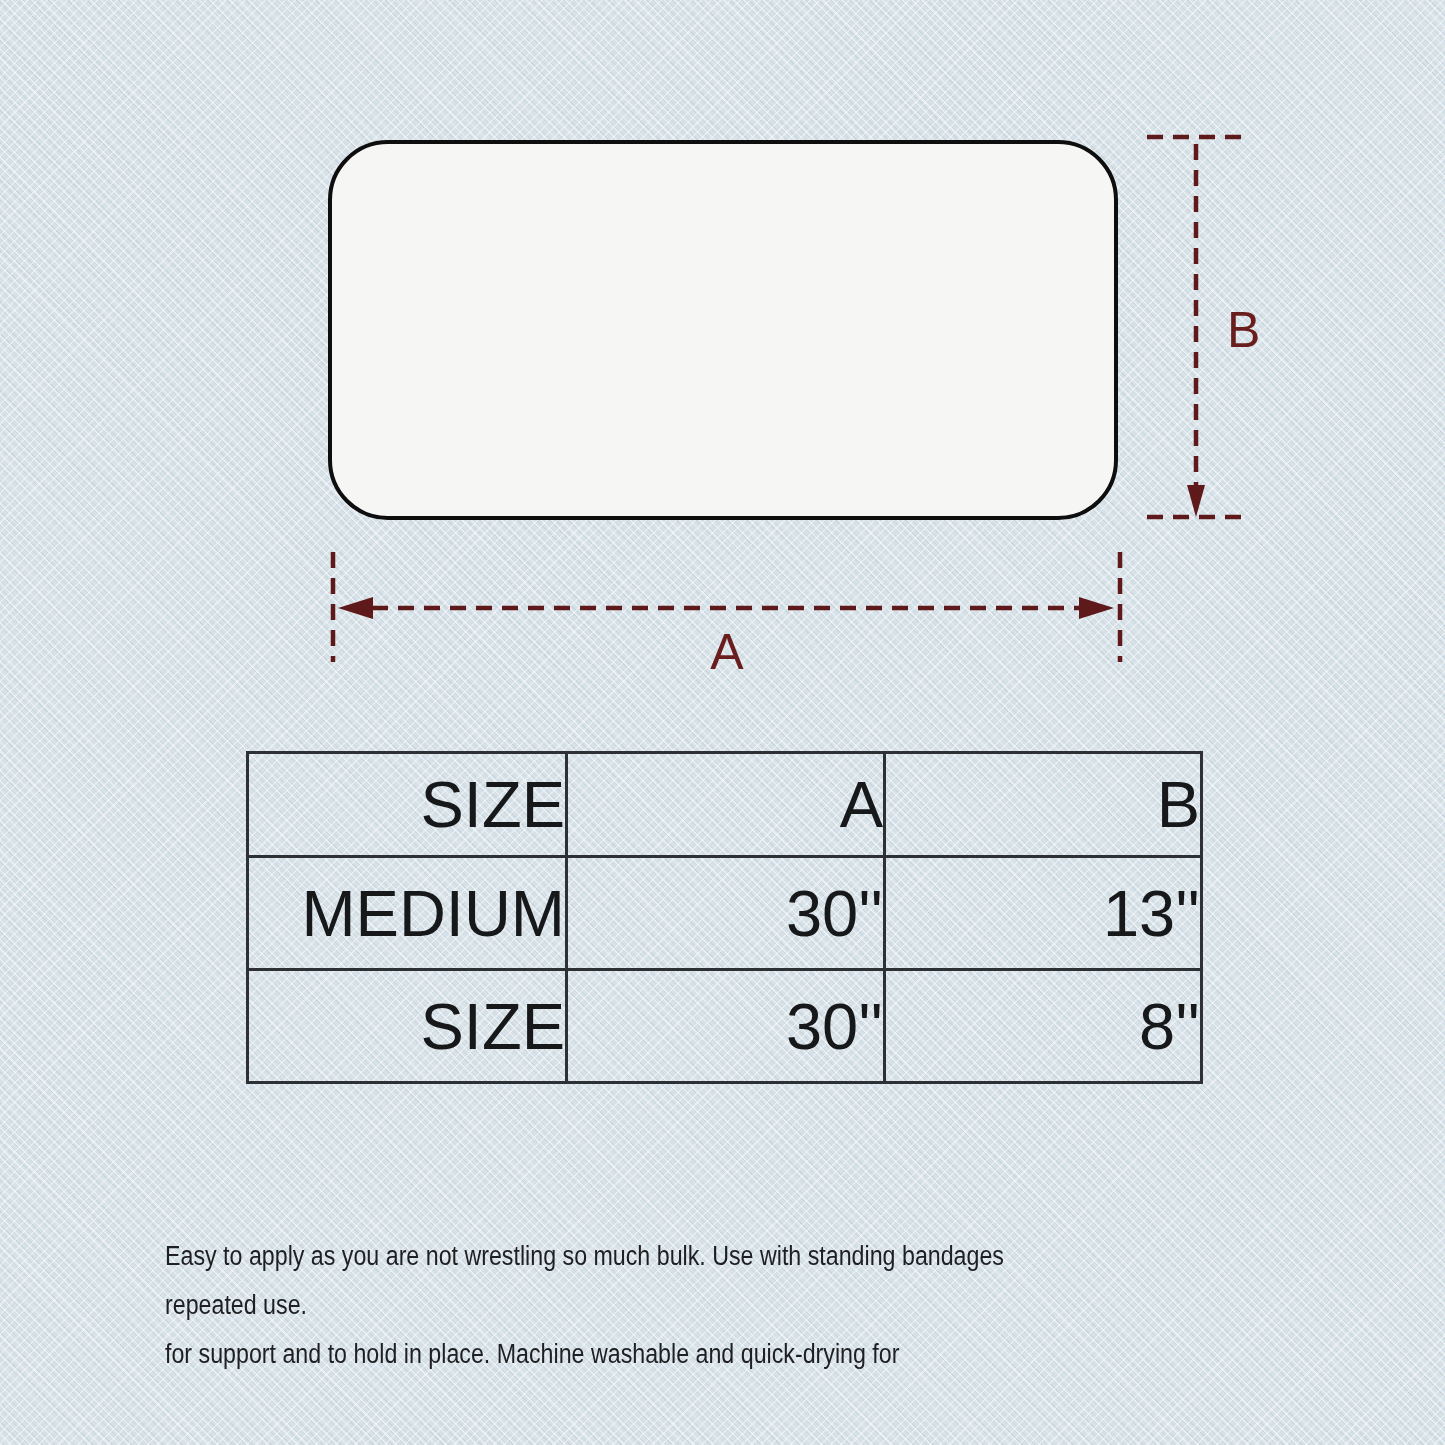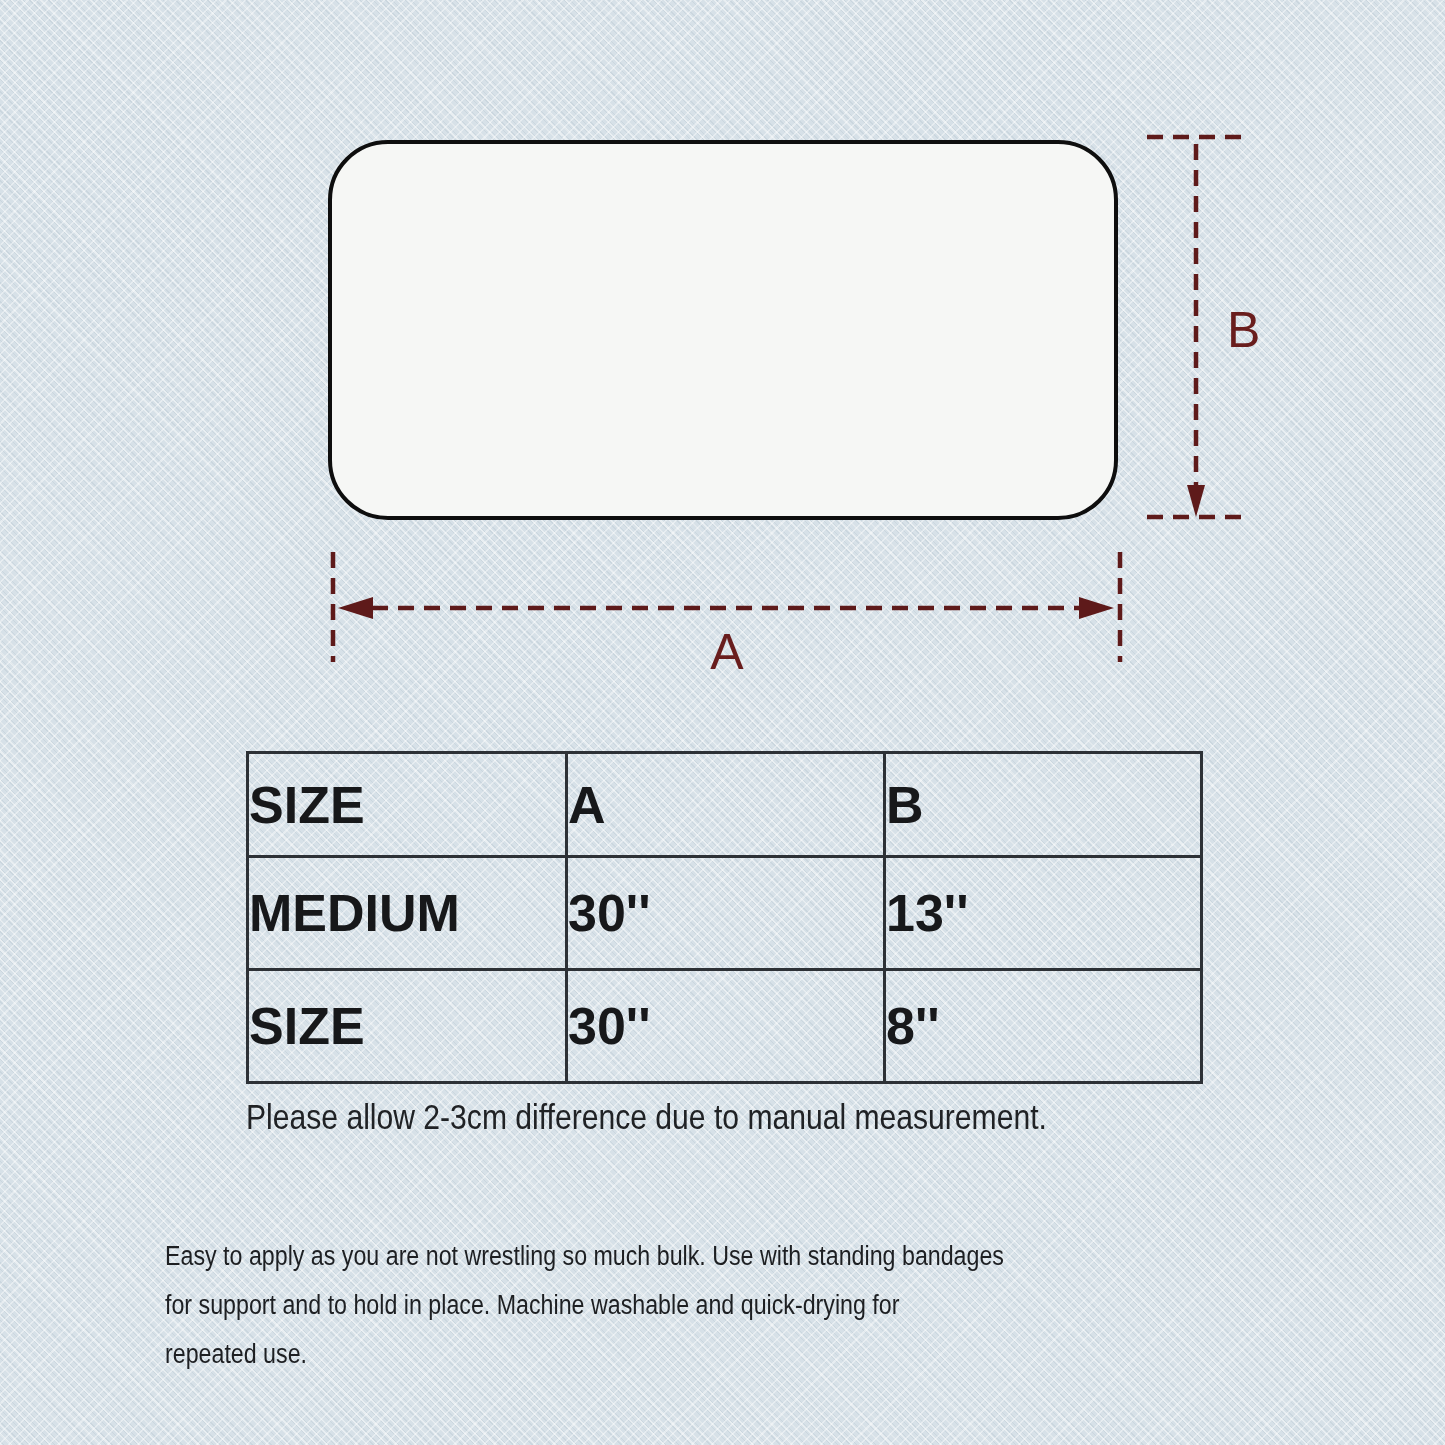--- a/index.html
+++ b/index.html
@@ -46,24 +46,24 @@
   .size-table {
     position: absolute;
     left: 246px;
     top: 751px;
     width: 954px;
     border-collapse: collapse;
     table-layout: fixed;
   }
   .size-table td, .size-table th {
     border: 3px solid #2d3136;
-    text-align: left;
+    text-align: right;
     vertical-align: middle;
-    font-weight: bold;
-    font-size: 52px;
+    font-weight: normal;
+    font-size: 65px;
     color: #17181a;
     padding: 0;
   }
   .size-table tr.head-row td { height: 101px; }
   .size-table tr.body-row td { height: 110px; }
   .note {
     position: absolute;
     left: 246px;
     top: 1097px;
     white-space: nowrap;
@@ -131,23 +131,20 @@
         <td>13''</td>
       </tr>
       <tr class="body-row">
         <td>SIZE</td>
         <td>30''</td>
         <td>8''</td>
       </tr>
     </tbody>
   </table>
 
-  <div class="note">
-    <span class="squeeze">Please allow 2-3cm difference due to manual measurement.</span>
-  </div>
 
   <div class="desc">
     <div><span class="squeeze">Easy to apply as you are not wrestling so much bulk. Use with standing bandages</span></div>
+    <div><span class="squeeze">repeated use.</span></div>
     <div><span class="squeeze">for support and to hold in place. Machine washable and quick-drying for</span></div>
-    <div><span class="squeeze">repeated use.</span></div>
   </div>
 
 </div>
 
 </body></html>

